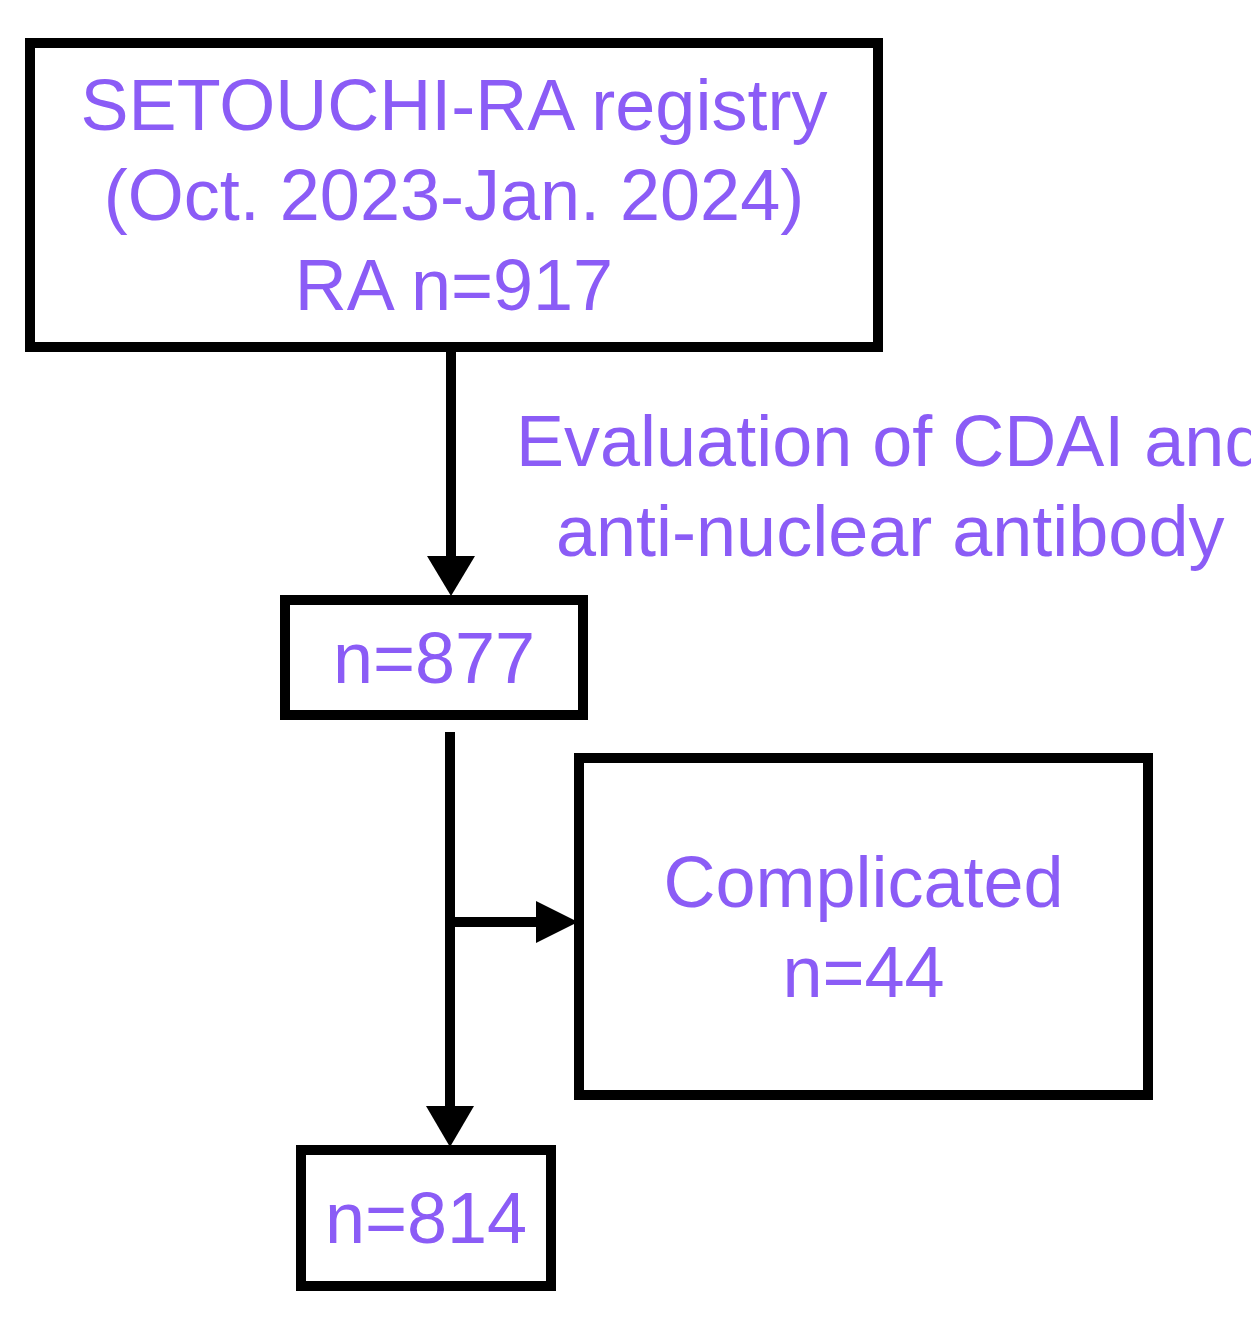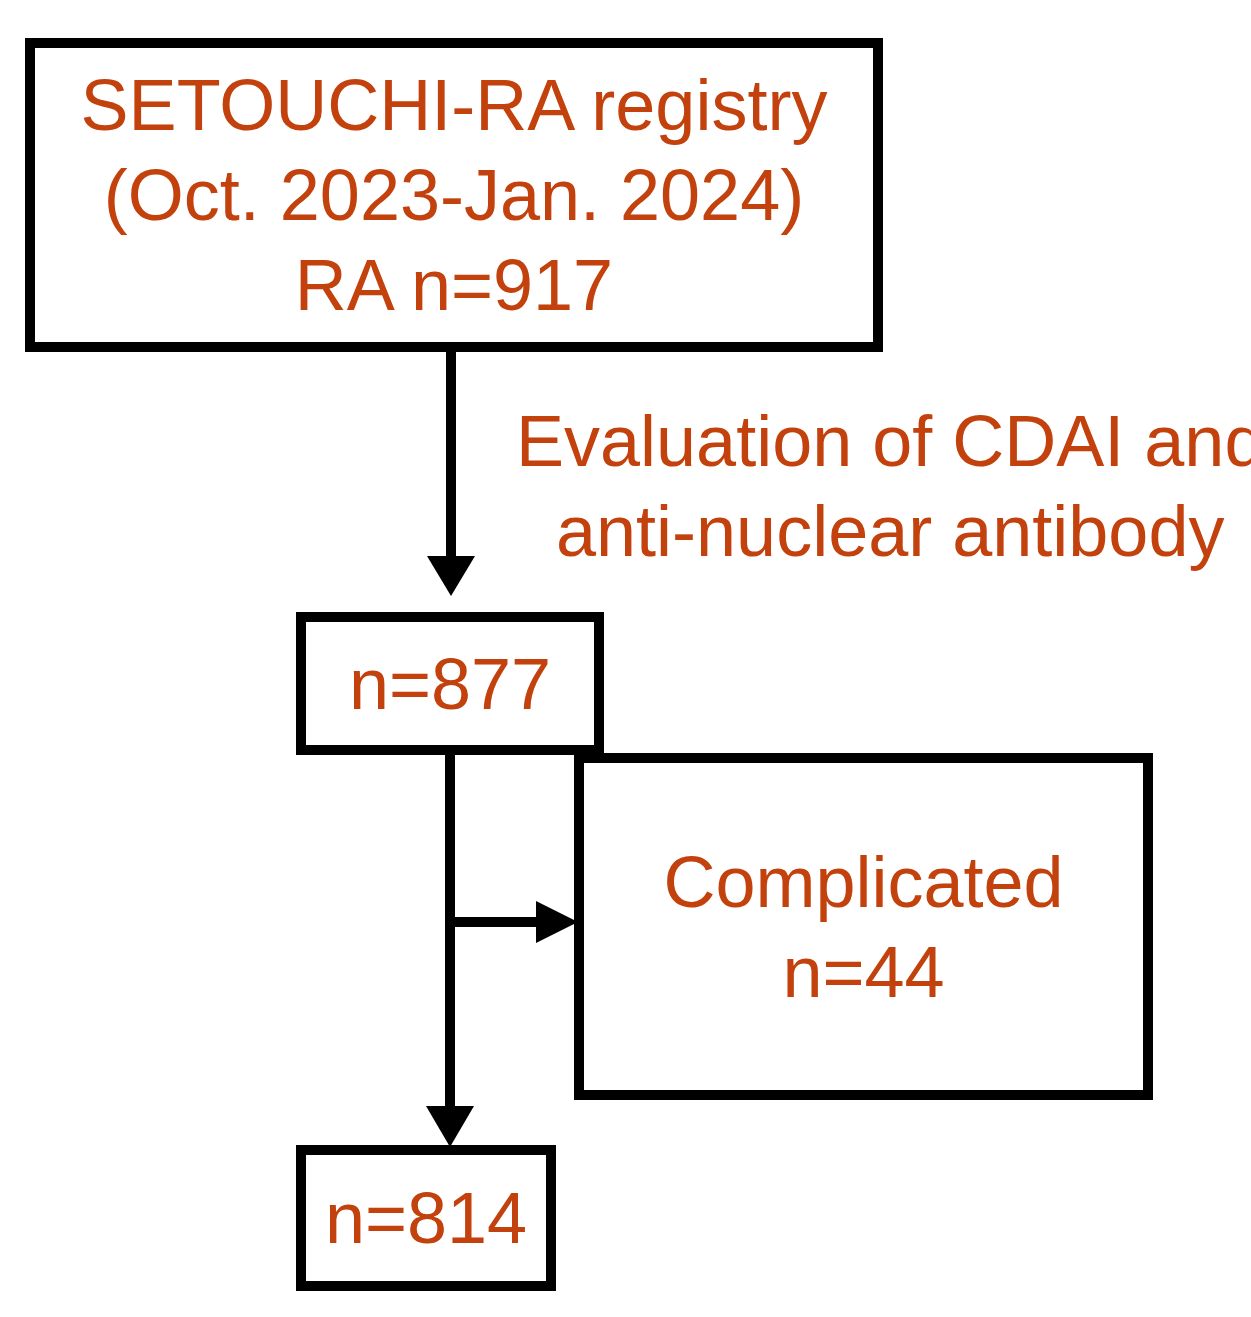--- a/index.html
+++ b/index.html
@@ -32,24 +32,24 @@
     display: flex;
     flex-direction: column;
     align-items: center;
     justify-content: center;
     text-align: center;
   }
   .line {
     font-size: 72px;
     line-height: 90px;
     white-space: nowrap;
-    color: #c2410c;
+    color: #8b5cf6;
   }
   .box-registry { left: 25px;  top: 38px;   width: 858px; height: 314px; }
-  .box-evaluated{ left: 296px; top: 595px;  width: 308px; height: 143px; margin-top: 17px; }
+  .box-evaluated{ left: 280px; top: 595px;  width: 308px; height: 125px; }
   .box-sard     { left: 574px; top: 753px;  width: 579px; height: 347px; }
   .box-final    { left: 296px; top: 1145px; width: 260px; height: 146px; }
   .edge-label {
     position: absolute;
     left: 516px;
     top: 396px;
     text-align: center;
   }
 </style>
 </head>

